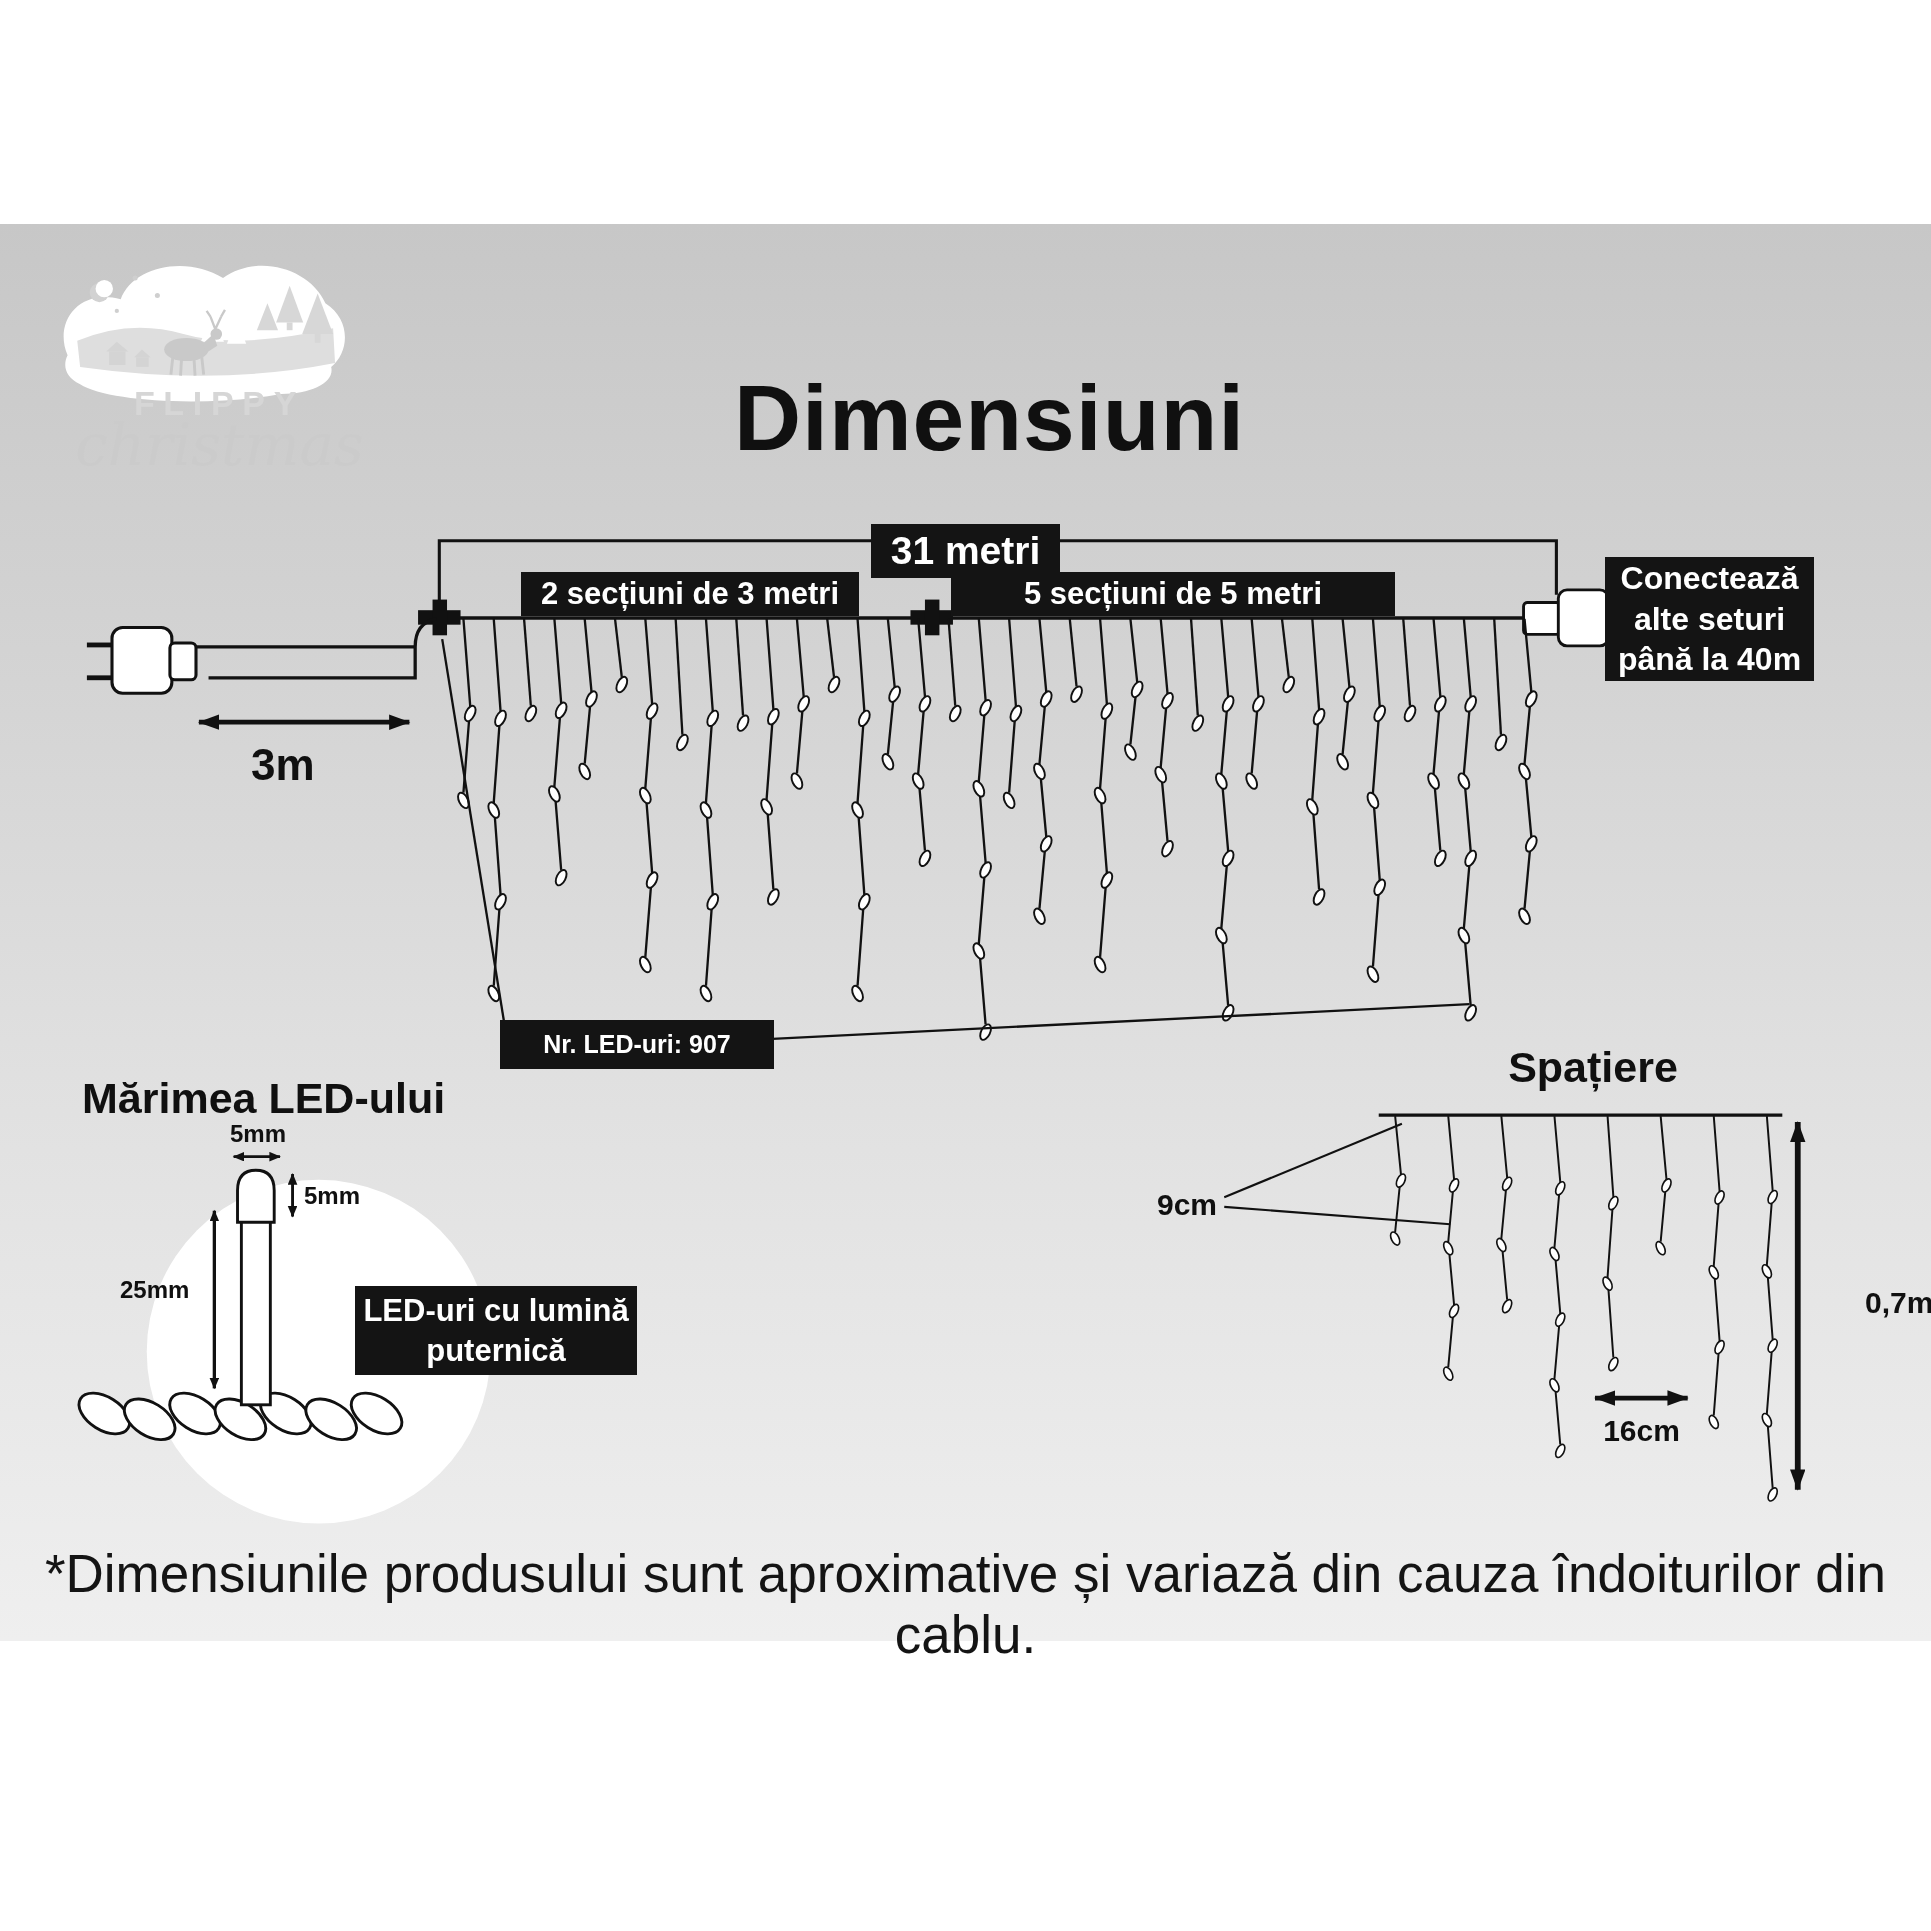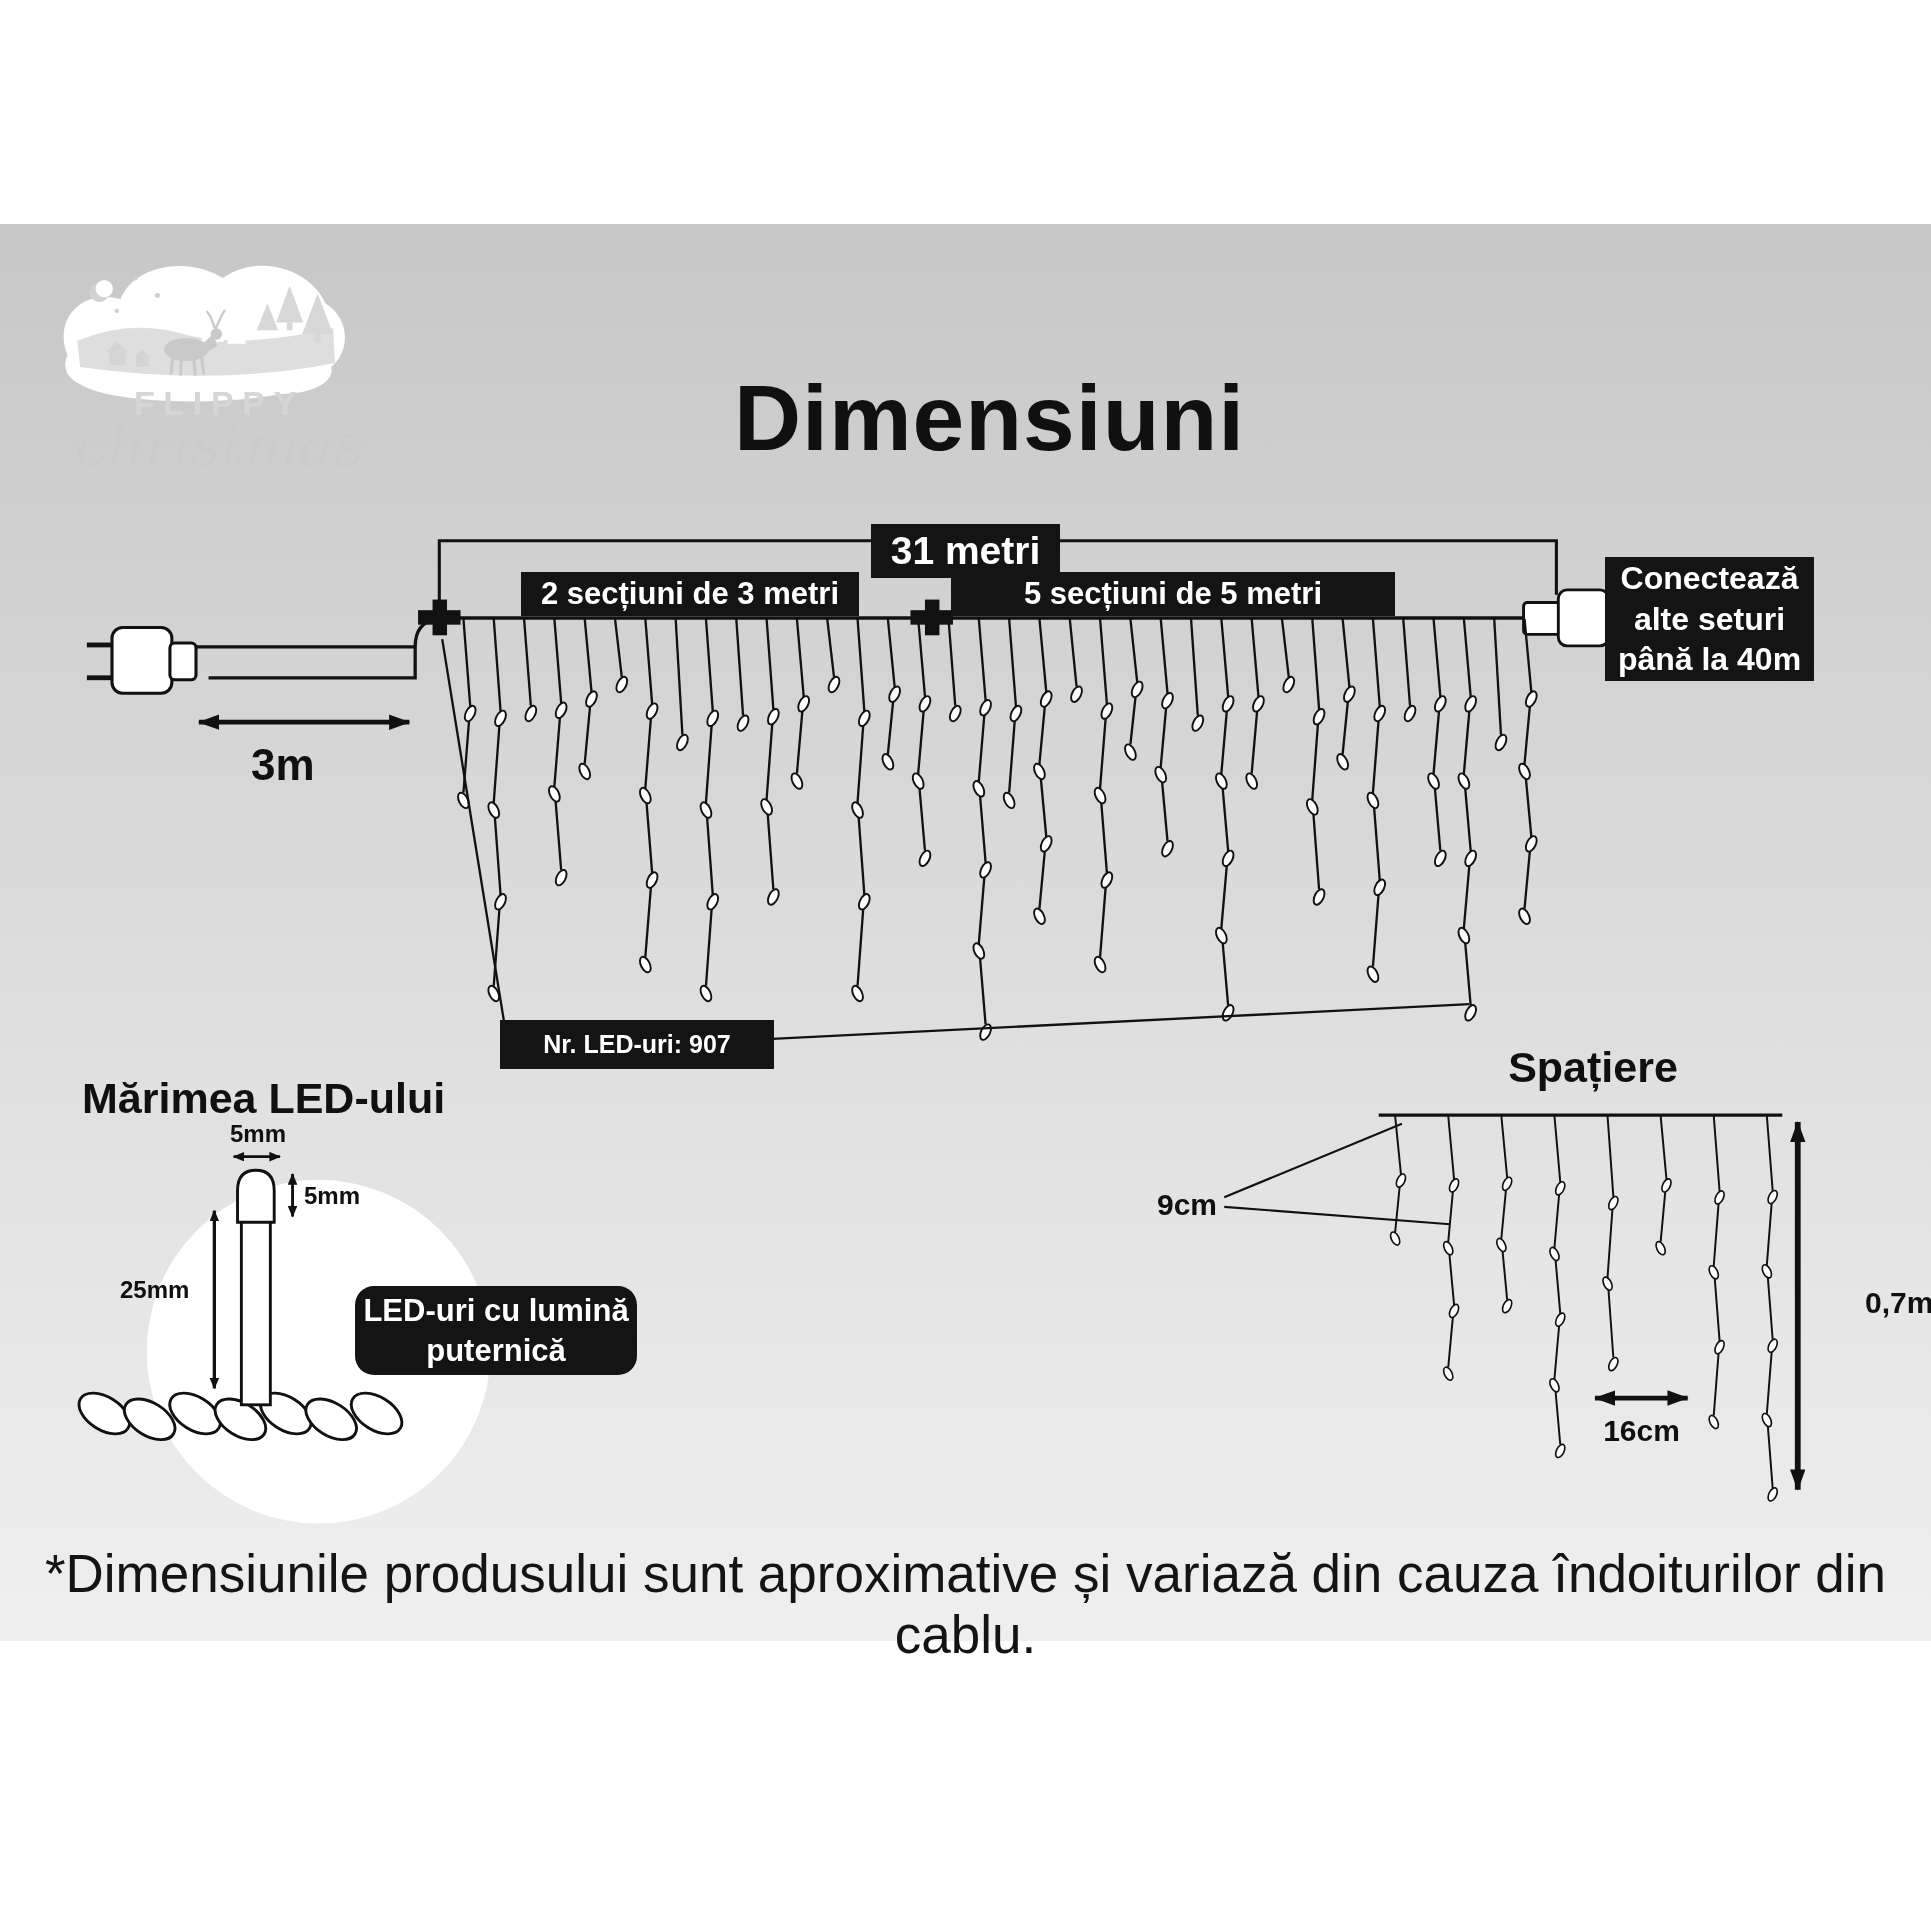--- a/index.html
+++ b/index.html
@@ -345,21 +345,21 @@
   <div class="box" style="left:500px;top:1020px;width:274px;height:49px;font-size:25px;">Nr. LED-uri: 907</div>
 
   <div class="sec-title" style="left:82px;top:1074px;">Mărimea LED-ului</div>
 
   <div class="meas" style="left:230px;top:1120px;width:56px;text-align:center;font-size:24px;">5mm</div>
 
   <div class="meas" style="left:304px;top:1182px;font-size:24px;">5mm</div>
 
   <div class="meas" style="left:120px;top:1276px;font-size:24px;">25mm</div>
 
-  <div class="box" style="left:355px;top:1286px;width:282px;height:89px;font-size:31px;flex-direction:column;border-radius:19px;">
+  <div class="box" style="left:355px;top:1286px;width:282px;height:89px;font-size:31px;flex-direction:column;">
     <span class="connect-line">LED-uri cu lumină</span>
     <span class="connect-line">puternică</span>
   </div>
 
   <div class="sec-title" style="left:1448px;top:1043px;width:290px;text-align:center;">Spațiere</div>
 
   <div class="meas" style="left:1157px;top:1180px;font-size:30px;margin-top:8px;">9cm</div>
 
   <div class="meas" style="left:1593px;top:1414px;width:97px;text-align:center;font-size:30px;">16cm</div>
 

